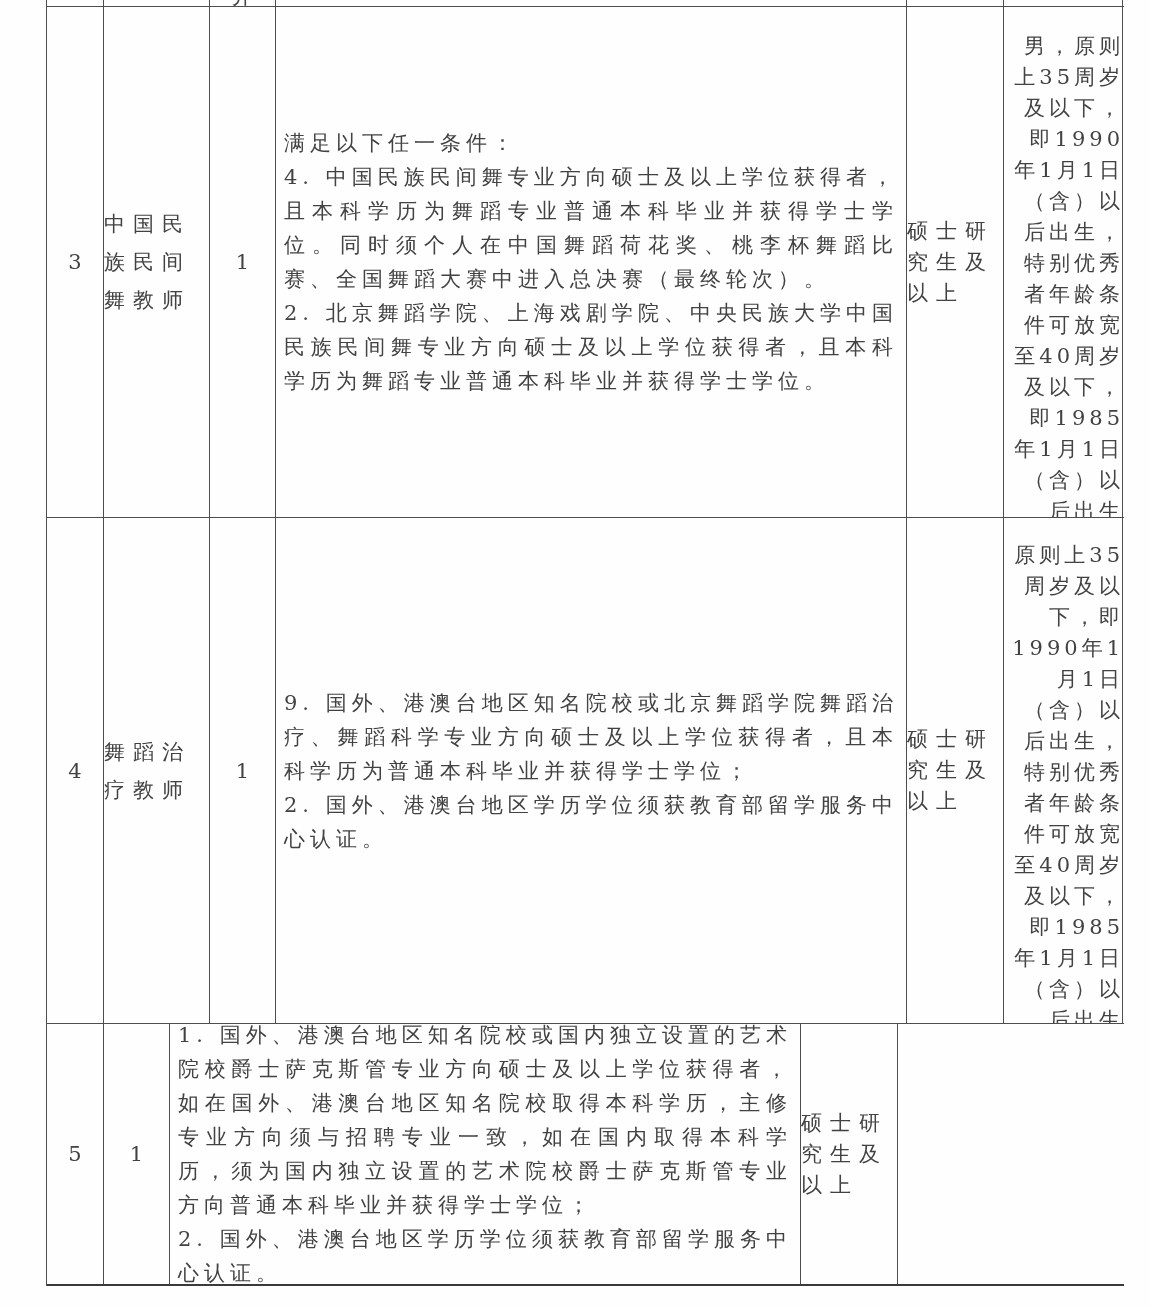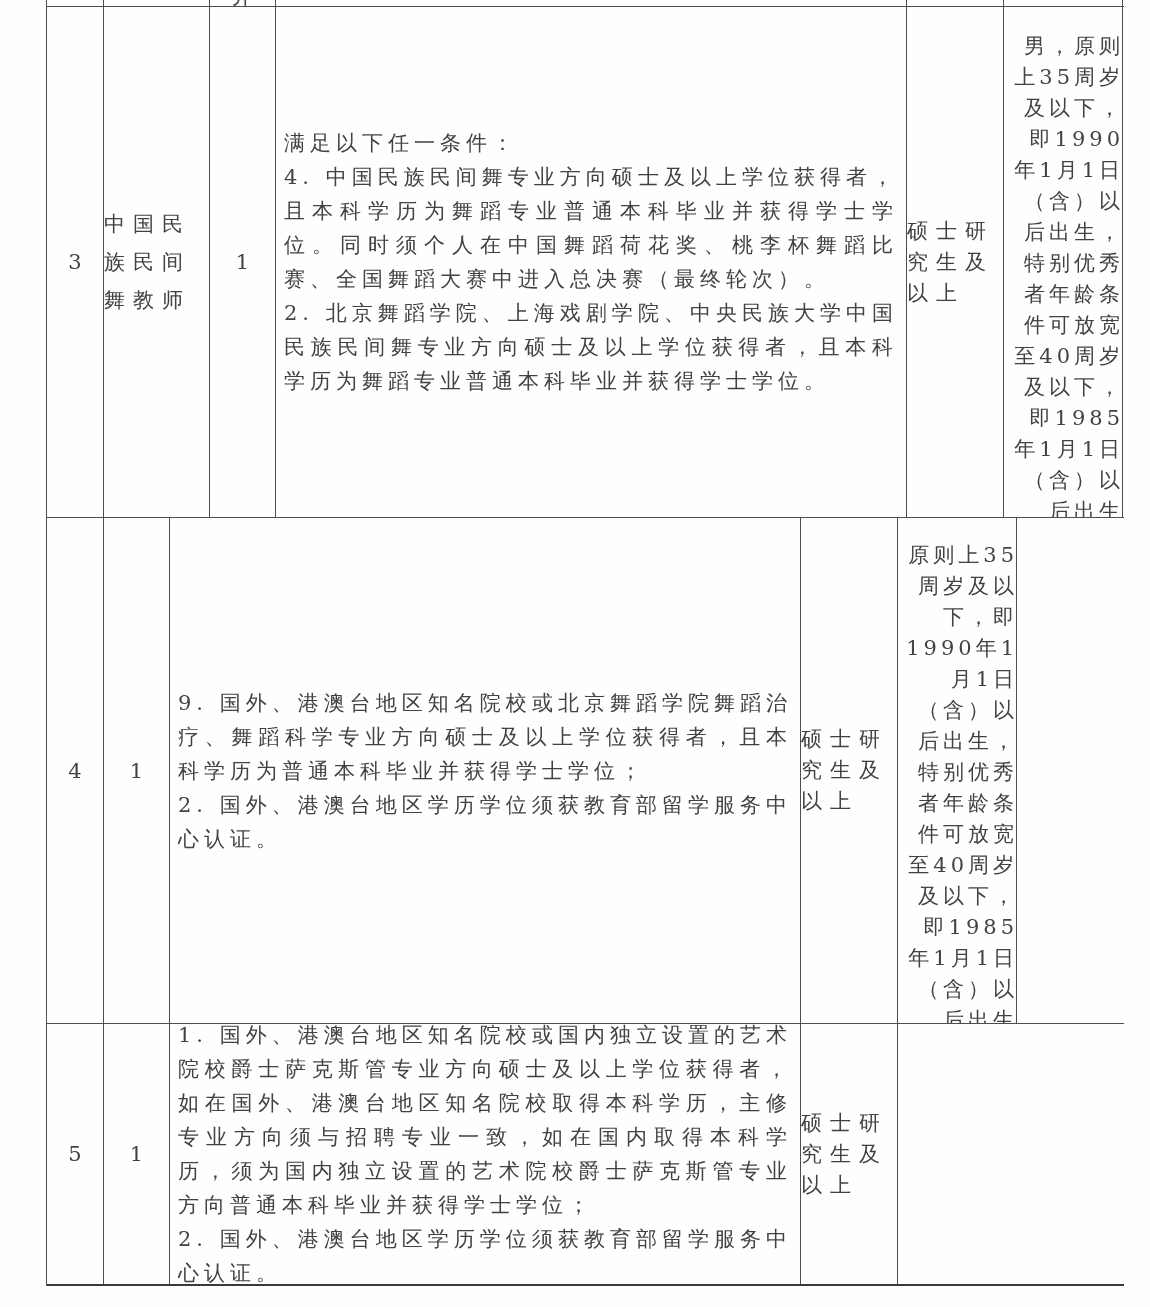--- a/index.html
+++ b/index.html
@@ -135,20 +135,23 @@
       </div>
       <div class="c c-age">
         <span class="age-text">男，原则上35周岁及以下，即1990年1月1日（含）以后出生，特别优秀者年龄条件可放宽至40周岁及以下，即1985年1月1日（含）以后出生</span>
       </div>
     </div>
 
     <div class="row" style="height:505px">
       <div class="c c-no">
         <span class="num">4</span>
       </div>
+      <div class="c c-title">
+        <span class="title-text">舞蹈治疗教师</span>
+      </div>
       <div class="c c-count">
         <span class="num">1</span>
       </div>
       <div class="c c-req">
         <span class="req-text">9. 国外、港澳台地区知名院校或北京舞蹈学院舞蹈治疗、舞蹈科学专业方向硕士及以上学位获得者，且本科学历为普通本科毕业并获得学士学位；
 2. 国外、港澳台地区学历学位须获教育部留学服务中心认证。</span>
       </div>
       <div class="c c-edu">
         <span class="edu-text">硕士研究生及以上</span>
       </div>

